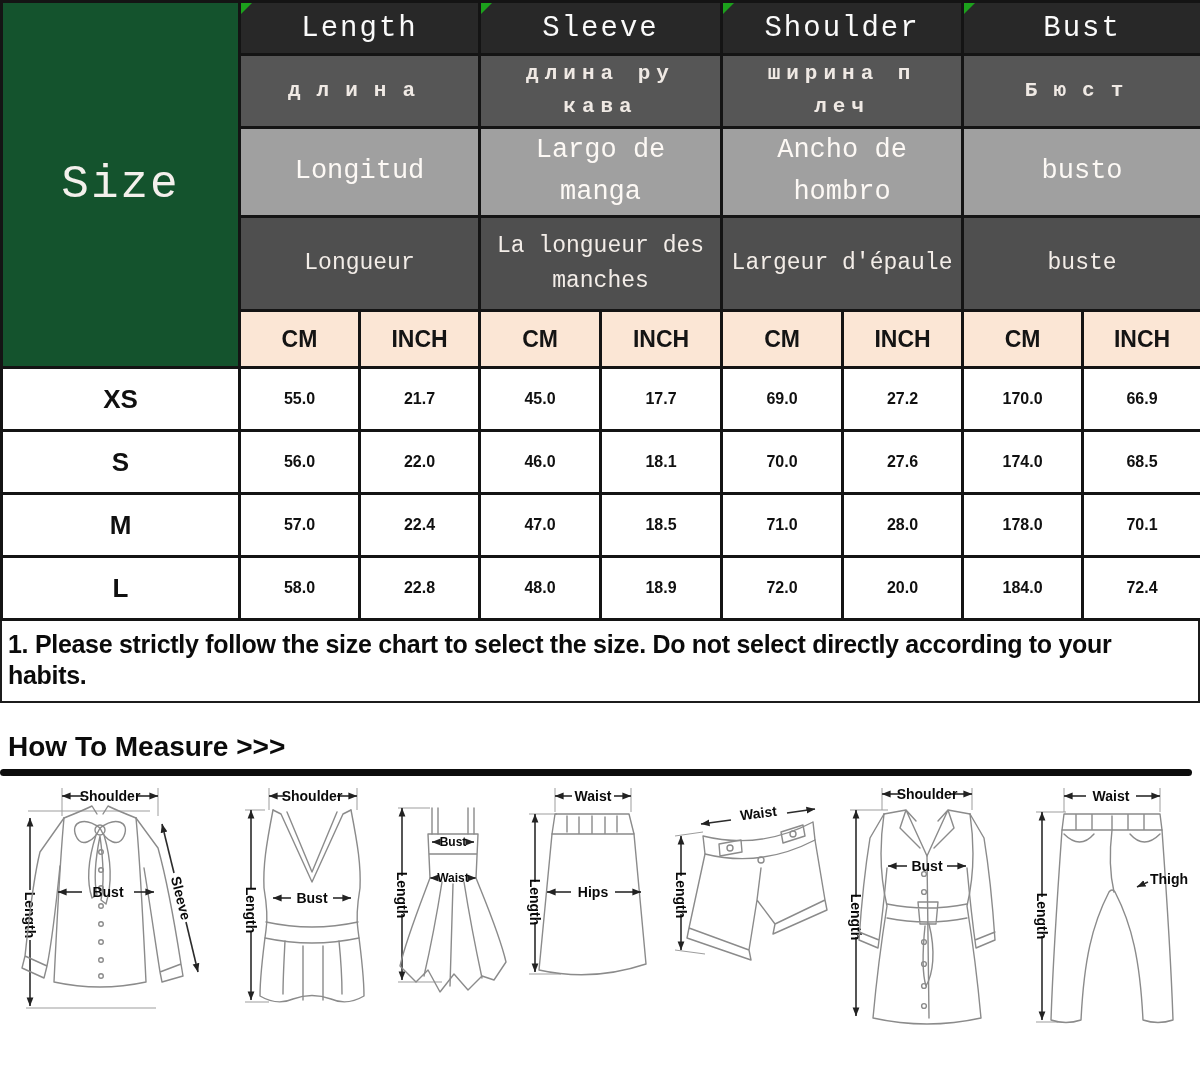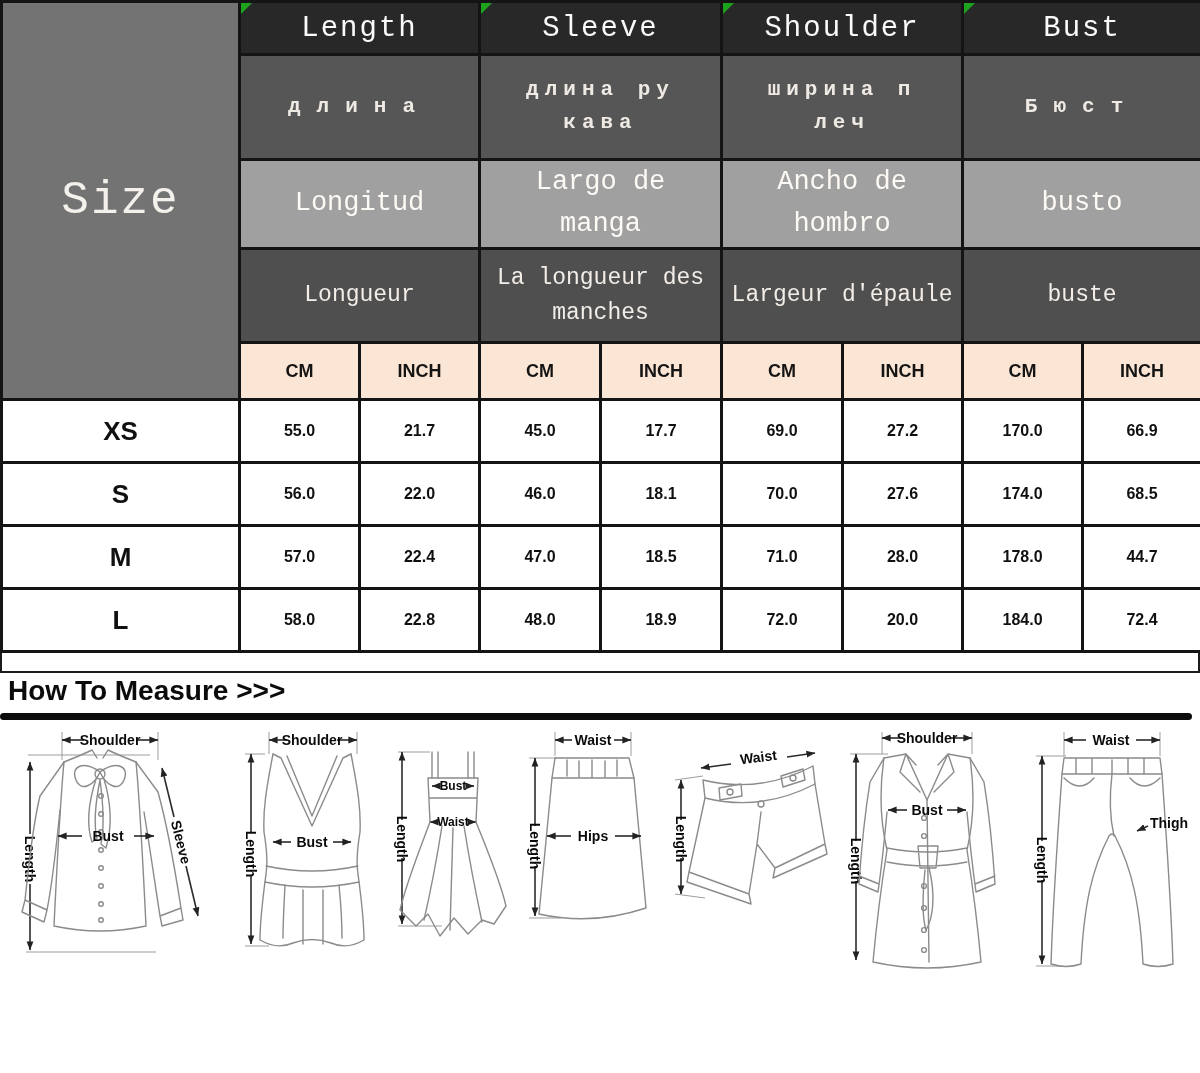--- a/index.html
+++ b/index.html
@@ -2,39 +2,39 @@
 <html><head>
 <meta charset="utf-8">
 <style>
   html,body{margin:0;padding:0;background:#ffffff;}
   body{width:1200px;font-family:"Liberation Sans",sans-serif;-webkit-font-smoothing:antialiased;}
 
   
   table.size-table{width:1200px;table-layout:fixed;border-collapse:collapse;}
   table.size-table td,table.size-table th{border:3px solid #141414;text-align:center;vertical-align:middle;padding:0;overflow:hidden;}
 
-  .size-cell{background:#737373;color:#f4f0ec;font-family:"Liberation Mono","DejaVu Sans Mono",monospace;font-size:46px;font-weight:400;letter-spacing:2px;}
+  .size-cell{background:#14532d;color:#f4f0ec;font-family:"Liberation Mono","DejaVu Sans Mono",monospace;font-size:46px;font-weight:400;letter-spacing:2px;}
 
   tr.r1 th{background:#282828;color:#fafafa;font-family:"Liberation Mono","DejaVu Sans Mono",monospace;font-size:29px;font-weight:400;letter-spacing:2px;height:50px;position:relative;}
-  tr.r2 td{background:#565656;color:#efe9e4;font-family:"Liberation Mono","DejaVu Sans Mono",monospace;font-size:21px;font-weight:700;letter-spacing:6px;height:70px;padding:16px 40px;word-break:break-all;line-height:1.55;}
+  tr.r2 td{background:#565656;color:#efe9e4;font-family:"Liberation Mono","DejaVu Sans Mono",monospace;font-size:21px;font-weight:700;letter-spacing:6px;height:70px;padding:0 40px;word-break:break-all;line-height:1.55;}
   tr.r2 td.wide{letter-spacing:16px;padding:0 10px;margin-top:20px;}
   tr.r3 td{background:#a0a0a0;color:#fdf9f5;font-family:"Liberation Mono","DejaVu Sans Mono",monospace;font-size:27px;font-weight:400;height:86px;padding:0 14px;line-height:1.55;}
   tr.r4 td{background:#4f4f4f;color:#f3ede8;font-family:"Liberation Mono","DejaVu Sans Mono",monospace;font-size:23px;font-weight:400;height:91px;padding:0 6px;line-height:1.5;}
-  tr.units td{background:#fbe6d5;color:#141414;font-size:18px;font-weight:700;height:54px;}
+  tr.units td{background:#fbe6d5;color:#141414;font-size:23px;font-weight:700;height:54px;}
   tr.data td{background:#ffffff;color:#101010;font-size:16px;font-weight:700;height:60px;}
   tr.data td.sz{font-size:26px;}
 
   .flag{position:absolute;top:0;left:0;width:0;height:0;border-top:11px solid #1ca21c;border-right:11px solid transparent;}
 
   
   .notes-box{border:2px solid #1c1c1c;border-top:none;padding:8px 8px 10px 6px;}
   .notes-box p{margin:0;font-size:25px;font-weight:700;letter-spacing:-0.3px;line-height:1.24;color:#0b0b0b;}
 
   
-  .measure-head{margin:2px 0 0 8px;font-size:28px;font-weight:800;color:#0b0b0b;letter-spacing:0;}
+  .measure-head{margin:28px 0 0 8px;font-size:28px;font-weight:800;color:#0b0b0b;letter-spacing:0;}
   .measure-rule{height:7px;background:#0d0d0d;border-radius:4px;width:1192px;margin:6px 0 4px 0;}
 
   
   .garments{display:flex;align-items:flex-start;width:1200px;margin-top:4px;}
   svg.garment{display:block;flex:0 0 auto;}
   .g{stroke:#8b8b8b;stroke-width:1.4;fill:none;stroke-linecap:round;stroke-linejoin:round;}
   .g2{stroke:#9d9d9d;stroke-width:1;fill:none;}
   .m{stroke:#2b2b2b;stroke-width:1.6;fill:none;}
   .lb{font-family:"Liberation Sans",sans-serif;font-weight:bold;font-size:14px;fill:#0a0a0a;}
   .lbs{font-family:"Liberation Sans",sans-serif;font-weight:bold;font-size:12px;fill:#0a0a0a;}
@@ -114,37 +114,38 @@
   </tr>
   <tr class="data">
     <td class="sz">M</td>
     <td>57.0</td>
     <td>22.4</td>
     <td>47.0</td>
     <td>18.5</td>
     <td>71.0</td>
     <td>28.0</td>
     <td>178.0</td>
-    <td>44.7</td>
+    <td>70.1</td>
   </tr>
   <tr class="data">
     <td class="sz">L</td>
     <td>58.0</td>
     <td>22.8</td>
     <td>48.0</td>
     <td>18.9</td>
     <td>72.0</td>
     <td>20.0</td>
     <td>184.0</td>
     <td>72.4</td>
   </tr>
   </tbody>
 </table>
 
 <div class="notes-box">
+  <p>1. Please strictly follow the size chart to select the size. Do not select directly according to your habits.</p>
 </div>
 
 <h2 class="measure-head">How To Measure &gt;&gt;&gt;</h2>
 <div class="measure-rule"></div>
 
 <svg width="0" height="0" style="position:absolute">
   <defs>
     <marker id="ah" markerWidth="10" markerHeight="10" refX="8.6" refY="4" orient="auto-start-reverse" markerUnits="userSpaceOnUse">
       <path d="M0,0.6 L8.8,4 L0,7.4 Z" fill="#222"></path>
     </marker>

